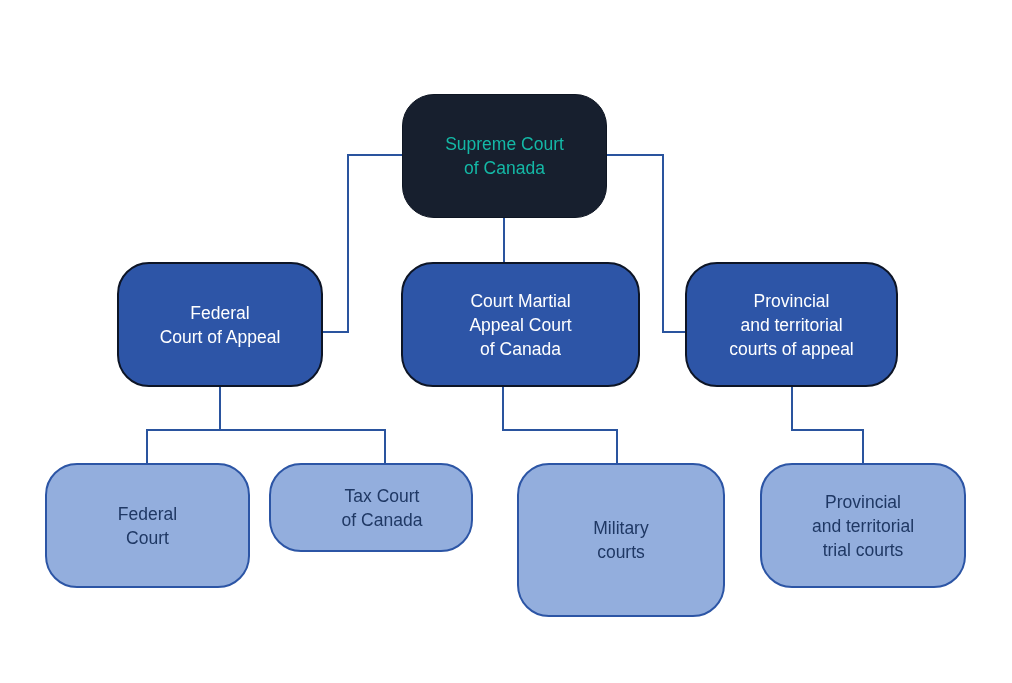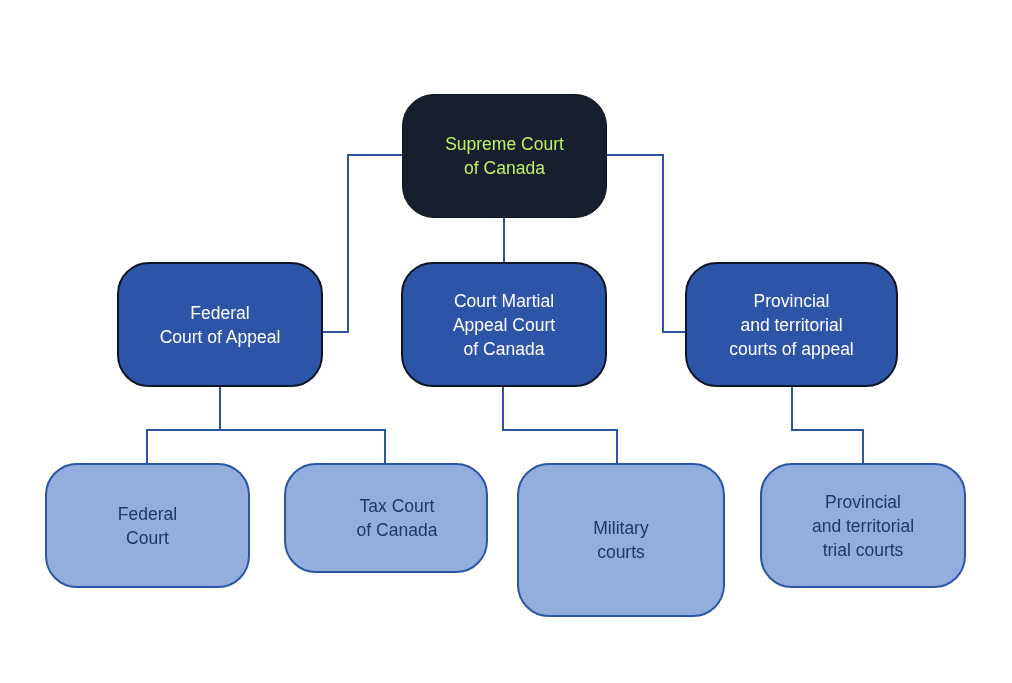--- a/index.html
+++ b/index.html
@@ -32,39 +32,39 @@
     box-sizing: border-box;
     font-size: 17.5px;
     line-height: 24px;
   }
   .node .label {
     white-space: pre-line;
   }
   .level1 {
     background: #171f2e;
     border: 1px solid #0e1522;
-    color: #bef264;
+    color: #14b8a6;
   }
   .level2 {
     background: #2d55a7;
     border: 2px solid #0d1526;
     color: #ffffff;
   }
   .level3 {
     background: #93aedd;
     border: 2px solid #2c55a5;
     color: #1f3864;
   }
   
   #node-supreme            { left: 402px; top:  94px; width: 205px; height: 124px; }
   #node-federal-coa        { left: 117px; top: 262px; width: 206px; height: 125px; }
-  #node-court-martial      { left: 401px; top: 262px; width: 206px; height: 125px; }
+  #node-court-martial      { left: 401px; top: 262px; width: 239px; height: 125px; }
   #node-provincial-coa     { left: 685px; top: 262px; width: 213px; height: 125px; }
   #node-federal-court      { left:  45px; top: 463px; width: 205px; height: 125px; }
-  #node-tax-court          { left: 284px; top: 463px; width: 204px; height: 110px; padding-left: 22px; }
+  #node-tax-court          { left: 269px; top: 463px; width: 204px; height: 89px; padding-left: 22px; }
   #node-military-courts    { left: 517px; top: 463px; width: 208px; height: 154px; }
   #node-provincial-trial   { left: 760px; top: 463px; width: 206px; height: 125px; }
 </style>
 </head>
 <body>
 
 <div class="canvas">
 
   <svg class="connectors" viewBox="0 0 1012 683" xmlns="http://www.w3.org/2000/svg">
     <g fill="none" stroke="#2a549e" stroke-width="2">

